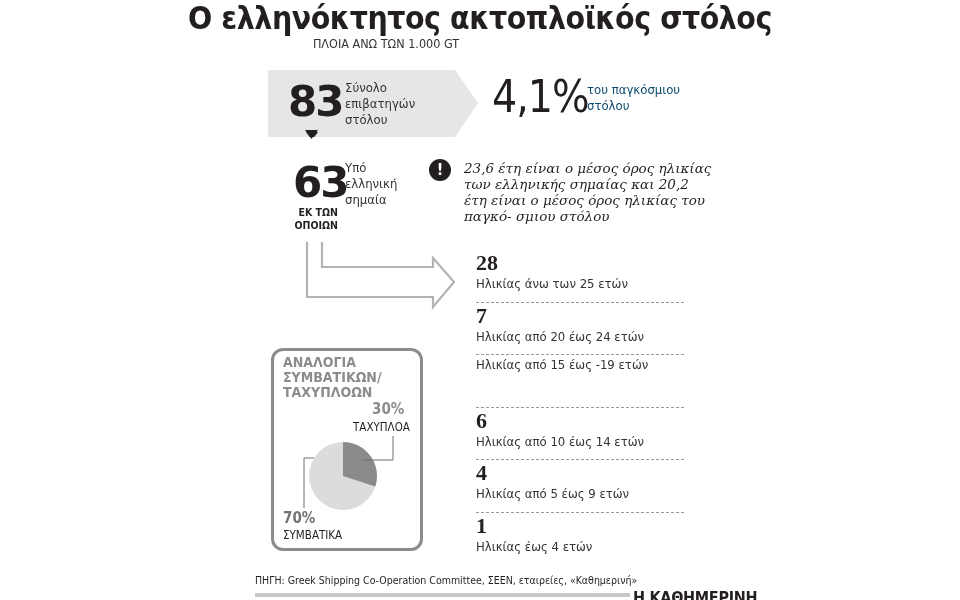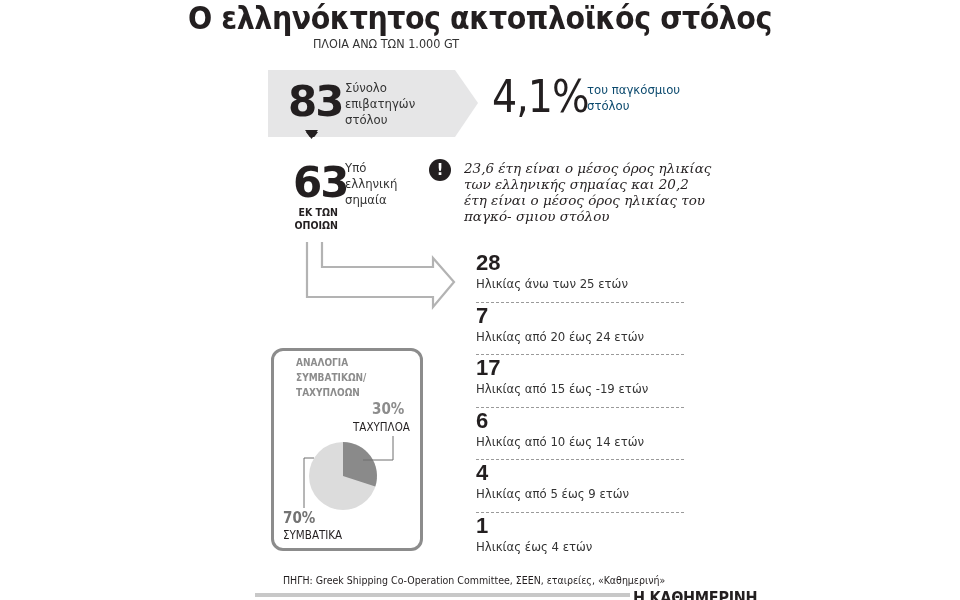--- a/index.html
+++ b/index.html
@@ -18,29 +18,29 @@
   .n63 { left: 293px; top: 160px; font-size: 42px; line-height: 46px; }
   .lbl63 { left: 345px; top: 160px; font-size: 13px; line-height: 16px; color: #333; }
   .ektwn { left: 288px; top: 206px; font-size: 10.5px; line-height: 13px; font-weight: bold; text-align: right; width: 50px; }
   .alert { left: 429px; top: 159px; width: 22px; height: 22px; border-radius: 50%; background: #231f20;
            color: #fff; font-weight: bold; font-size: 16px; line-height: 22px; text-align: center; }
   .note { left: 464px; top: 160px; width: 250px; font-family: "DejaVu Serif", "Liberation Serif", serif;
           font-style: italic; font-size: 13.5px; line-height: 16px; color: #231f20; }
   .agelist { left: 476px; top: 250px; width: 208px; }
   .age-item { height: 52.5px; border-bottom: 1px dashed #9a9a9a; box-sizing: border-box; padding-top: 1px; }
   .age-item:last-child { border-bottom: none; }
-  .age-num { font-size: 22px; font-weight: bold; line-height: 24px; font-family: Liberation Sans, sans-serif; }
+  .age-num { font-size: 22px; font-weight: bold; line-height: 24px; font-family: Liberation Serif, serif; }
   .age-lbl { font-size: 13px; line-height: 18px; color: #333; }
   .piebox { left: 271px; top: 348px; width: 152px; height: 203px; border: 3px solid #8c8c8c; border-radius: 12px; box-sizing: border-box; }
-  .pie-title { left: 283px; top: 355px; font-size: 10px; line-height: 15px; font-weight: bold; color: #8c8c8c; margin-left: 13px; }
+  .pie-title { left: 283px; top: 355px; font-size: 14px; line-height: 15px; font-weight: bold; color: #8c8c8c; }
   .pct30 { left: 372px; top: 400px; font-size: 15px; font-weight: bold; color: #8c8c8c; }
   .lbl30 { left: 353px; top: 420px; font-size: 11.5px; color: #231f20; }
   .pct70 { left: 283px; top: 509px; font-size: 15px; font-weight: bold; color: #737373; }
   .lbl70 { left: 283px; top: 528px; font-size: 11.5px; color: #231f20; }
-  .source { left: 255px; top: 574px; font-size: 10.5px; color: #231f20; margin-left: 28px; }
+  .source { left: 255px; top: 574px; font-size: 10.5px; color: #231f20; }
   .footbar { left: 255px; top: 593px; width: 375px; height: 4px; background: #c8c8c8; }
   .brand { left: 633px; top: 588px; font-size: 16px; font-weight: bold; color: #231f20; letter-spacing: -0.3px; }
 </style>
 </head>
 <body>
 
 <div class="abs title">Ο ελληνόκτητος ακτοπλοϊκός στόλος</div>
 <div class="abs subtitle">ΠΛΟΙΑ ΑΝΩ ΤΩΝ 1.000 GT</div>
 
 <svg class="abs box83" width="210" height="67" viewBox="0 0 210 67">
@@ -85,21 +85,20 @@
 <div class="abs agelist">
   <div class="age-item">
     <div class="age-num">28</div>
     <div class="age-lbl">Ηλικίας άνω των 25 ετών</div>
   </div>
   <div class="age-item">
     <div class="age-num">7</div>
     <div class="age-lbl">Ηλικίας από 20 έως 24 ετών</div>
   </div>
   <div class="age-item">
-    <div class="age-num">17</div>
     <div class="age-lbl">Ηλικίας από 15 έως -19 ετών</div>
   </div>
   <div class="age-item">
     <div class="age-num">6</div>
     <div class="age-lbl">Ηλικίας από 10 έως 14 ετών</div>
   </div>
   <div class="age-item">
     <div class="age-num">4</div>
     <div class="age-lbl">Ηλικίας από 5 έως 9 ετών</div>
   </div>

